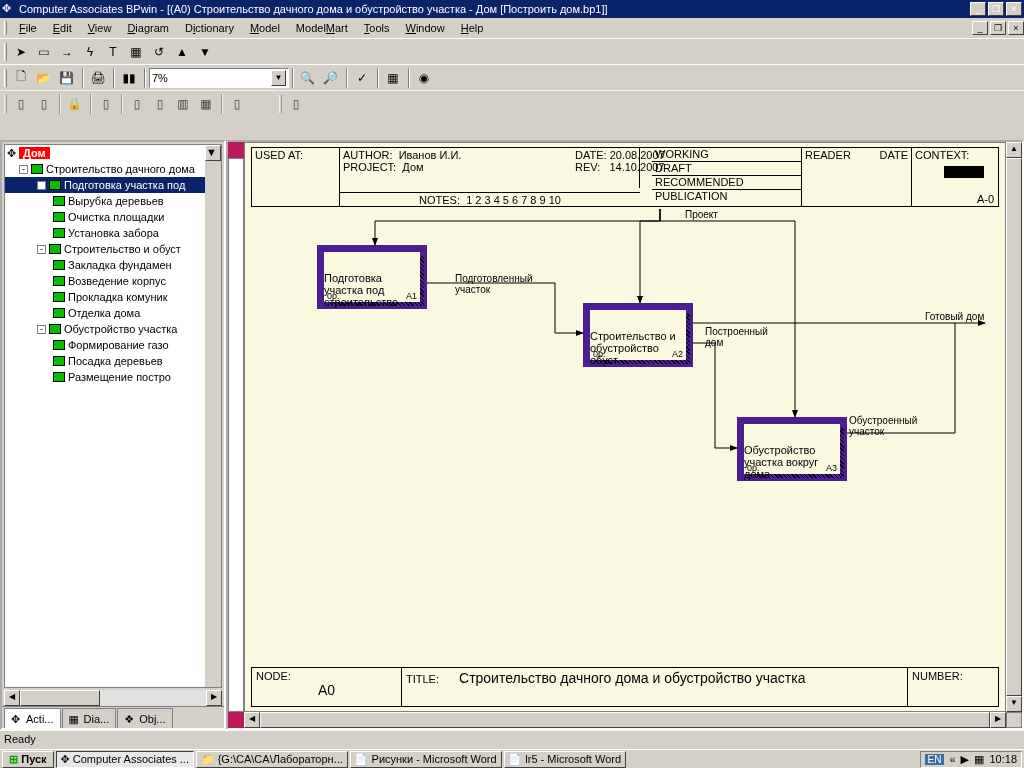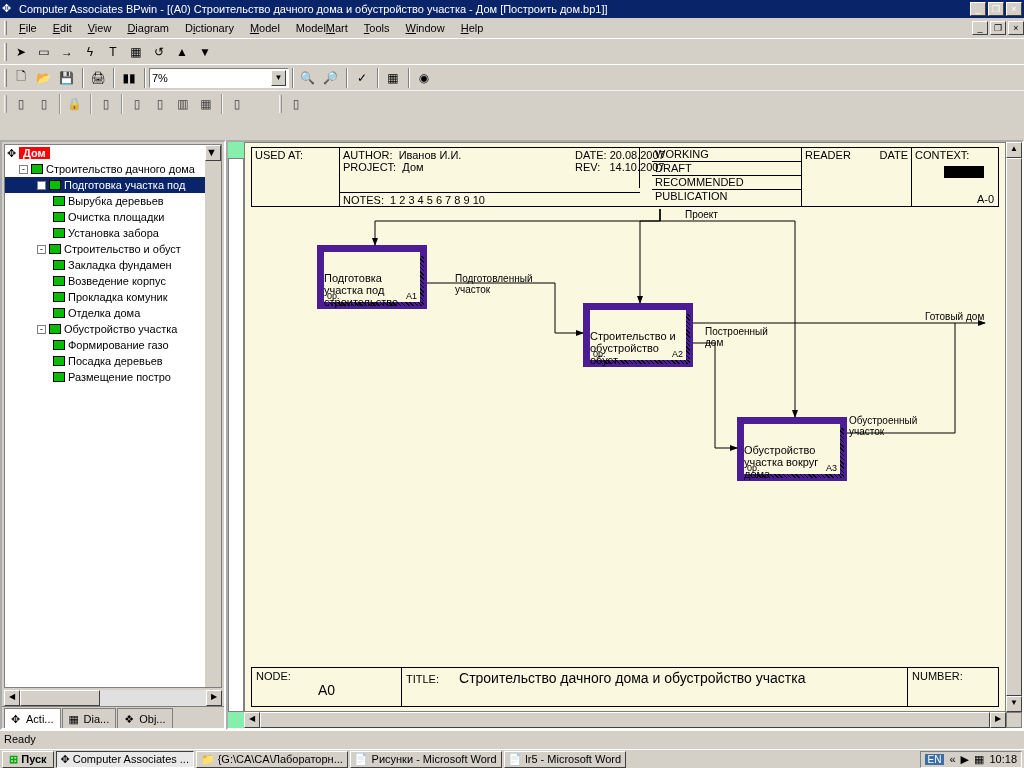--- a/index.html
+++ b/index.html
@@ -38,21 +38,21 @@
 .tree-row.sel .gbox{background:#00c000;}
 .tree .indent1{padding-left:14px;} .tree .indent2{padding-left:32px;} .tree .indent3{padding-left:36px;}
 .tree-scroll{position:absolute;right:0;top:0;bottom:0;width:16px;background:#d4d0c8;}
 .vthumb{position:absolute; right:0; top:0; width:16px; height:16px; background:#d4d0c8; border:1px solid #fff;border-right-color:#404040;border-bottom-color:#404040;}
 
 .tabbar{height:22px;background:#d4d0c8;display:flex;align-items:flex-end;border-top:1px solid #808080;padding-left:2px;}
 .tab{height:20px;padding:2px 6px;border:1px solid #808080;border-bottom:none;background:#d4d0c8;margin-right:1px;font-size:10px;display:flex;align-items:center;gap:3px;}
 .tab.active{background:#fff;}
 .tab .ticon{width:12px;height:12px;}
 
-.canvas-area{flex:1;position:relative;background:#86efac;border:2px inset #fff;}
+.canvas-area{flex:1;position:relative;background:#be185d;border:2px inset #fff;}
 .ruler-v{position:absolute;top:16px;left:0;bottom:16px;width:16px;background:#fff;border:1px solid #808080;}
 .corner{position:absolute;width:16px;height:16px;background:#d4d0c8;border:1px solid #808080;}
 .canvas{position:absolute;top:0;left:16px;right:16px;bottom:16px;background:#fbf8e0;border:1px solid #808080;overflow:hidden;}
 .hscroll{position:absolute;bottom:0;left:16px;right:16px;height:16px;background:#e0e0e0;}
 .vscroll{position:absolute;top:0;right:0;bottom:16px;width:16px;background:#e0e0e0;}
 .sbtn{width:16px;height:16px;background:#d4d0c8;border:1px solid #fff;border-right-color:#404040;border-bottom-color:#404040;position:absolute;font-size:8px;text-align:center;line-height:12px;}
 
 .header-box{position:absolute;top:4px;left:6px;right:6px;height:60px;border:1px solid #000;font-size:10px;}
 .hb-cell{position:absolute;border-right:1px solid #000;padding:1px 3px;}
 .footer-box{position:absolute;bottom:4px;left:6px;right:6px;height:40px;border:1px solid #000;font-size:10px;display:flex;}
@@ -272,21 +272,21 @@
   <div class="canvas-area">
     <div class="ruler-v"></div>
     <div class="canvas">
 
       <div class="header-box">
         <div class="hb-cell" style="left:0;top:0;width:88px;height:100%;">USED AT:</div>
         <div class="hb-cell" style="left:88px;top:0;width:300px;height:40px;">
           <span>AUTHOR:</span>&nbsp;&nbsp;<span>Иванов И.И.</span><br>
           <span>PROJECT:</span>&nbsp;&nbsp;<span>Дом</span>
         </div>
-        <div class="hb-cell" style="left:88px;top:44px;width:300px;border-top:1px solid #000;border-right:none;">
+        <div class="hb-cell" style="left:88px;top:44px;width:300px;border-top:1px solid #000;border-right:none;text-align:center;">
           <span>NOTES:</span>&nbsp;&nbsp;<span>1  2  3  4  5  6  7  8  9  10</span>
         </div>
         <div class="hb-cell" style="left:320px;top:0;width:80px;border:none;text-align:right">
           <span>DATE:</span>&nbsp;<span>20.08.2007</span><br>
           <span>REV:</span>&nbsp;&nbsp;&nbsp;<span>14.10.2007</span>
         </div>
         <div class="hb-cell" style="left:400px;top:0;width:150px;height:100%;padding:0;">
           <div style="border-bottom:1px solid #000;padding:0 3px;height:14px">WORKING</div>
           <div style="border-bottom:1px solid #000;padding:0 3px;height:14px">DRAFT</div>
           <div style="border-bottom:1px solid #000;padding:0 3px;height:14px">RECOMMENDED</div>

